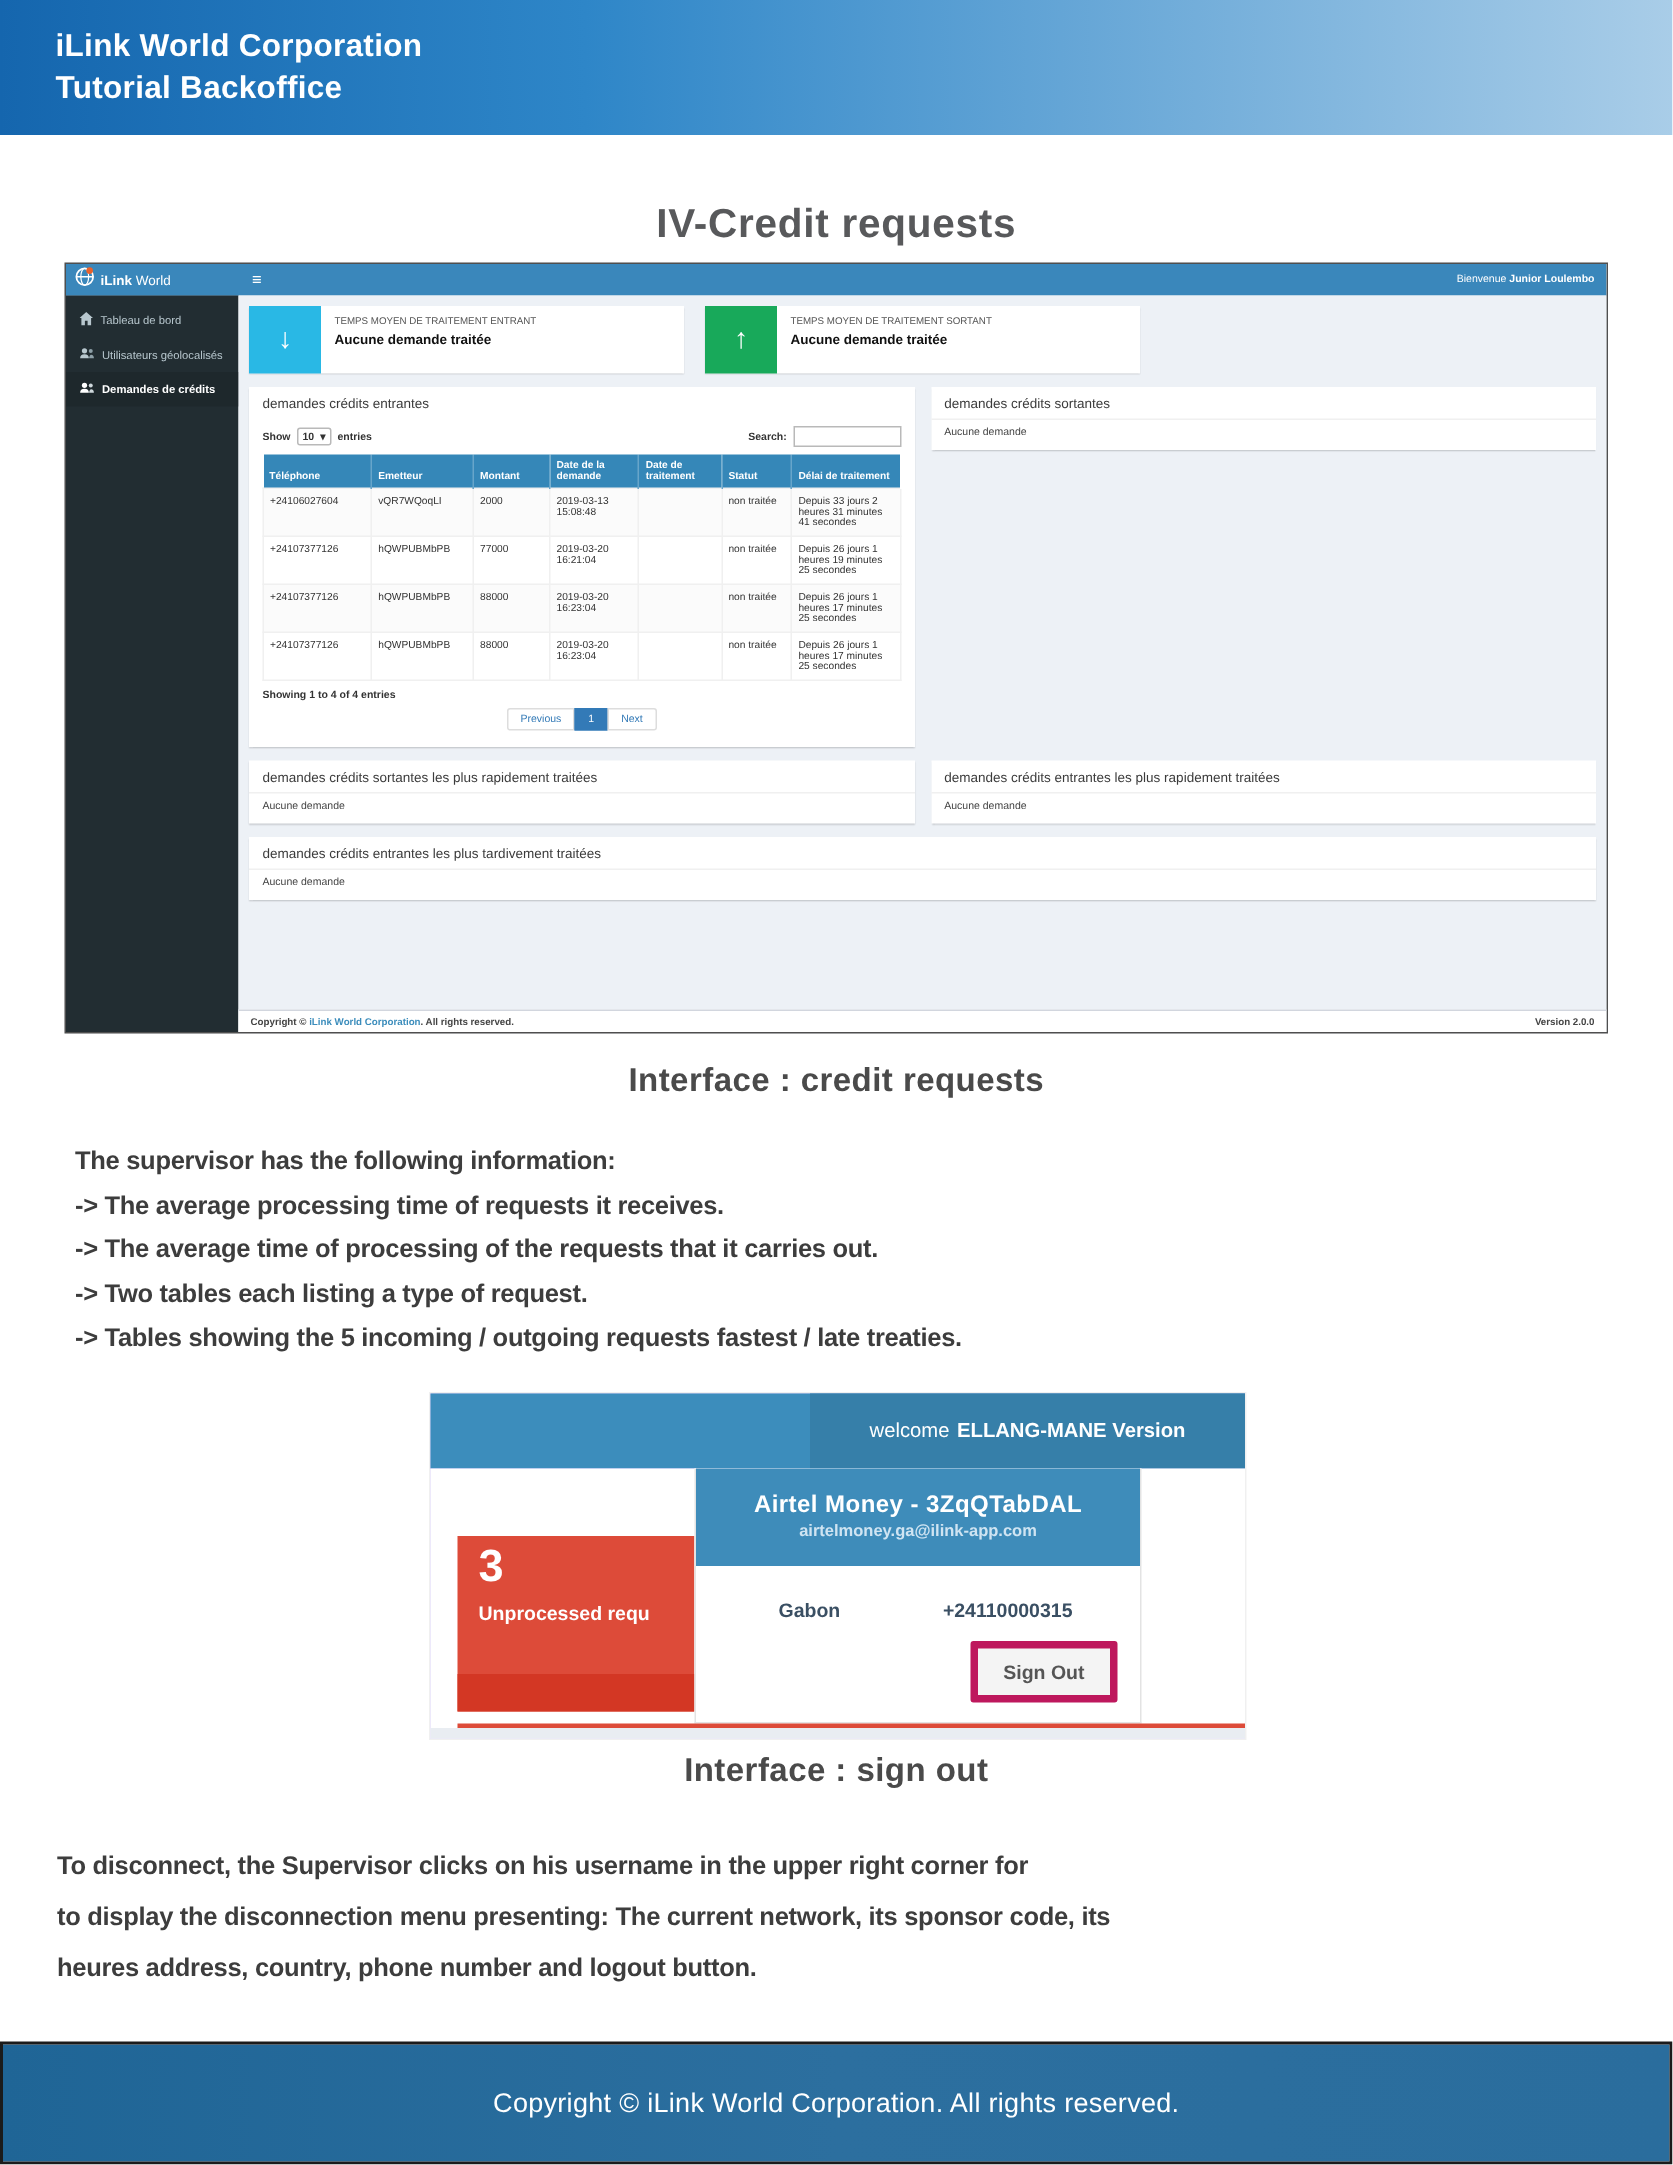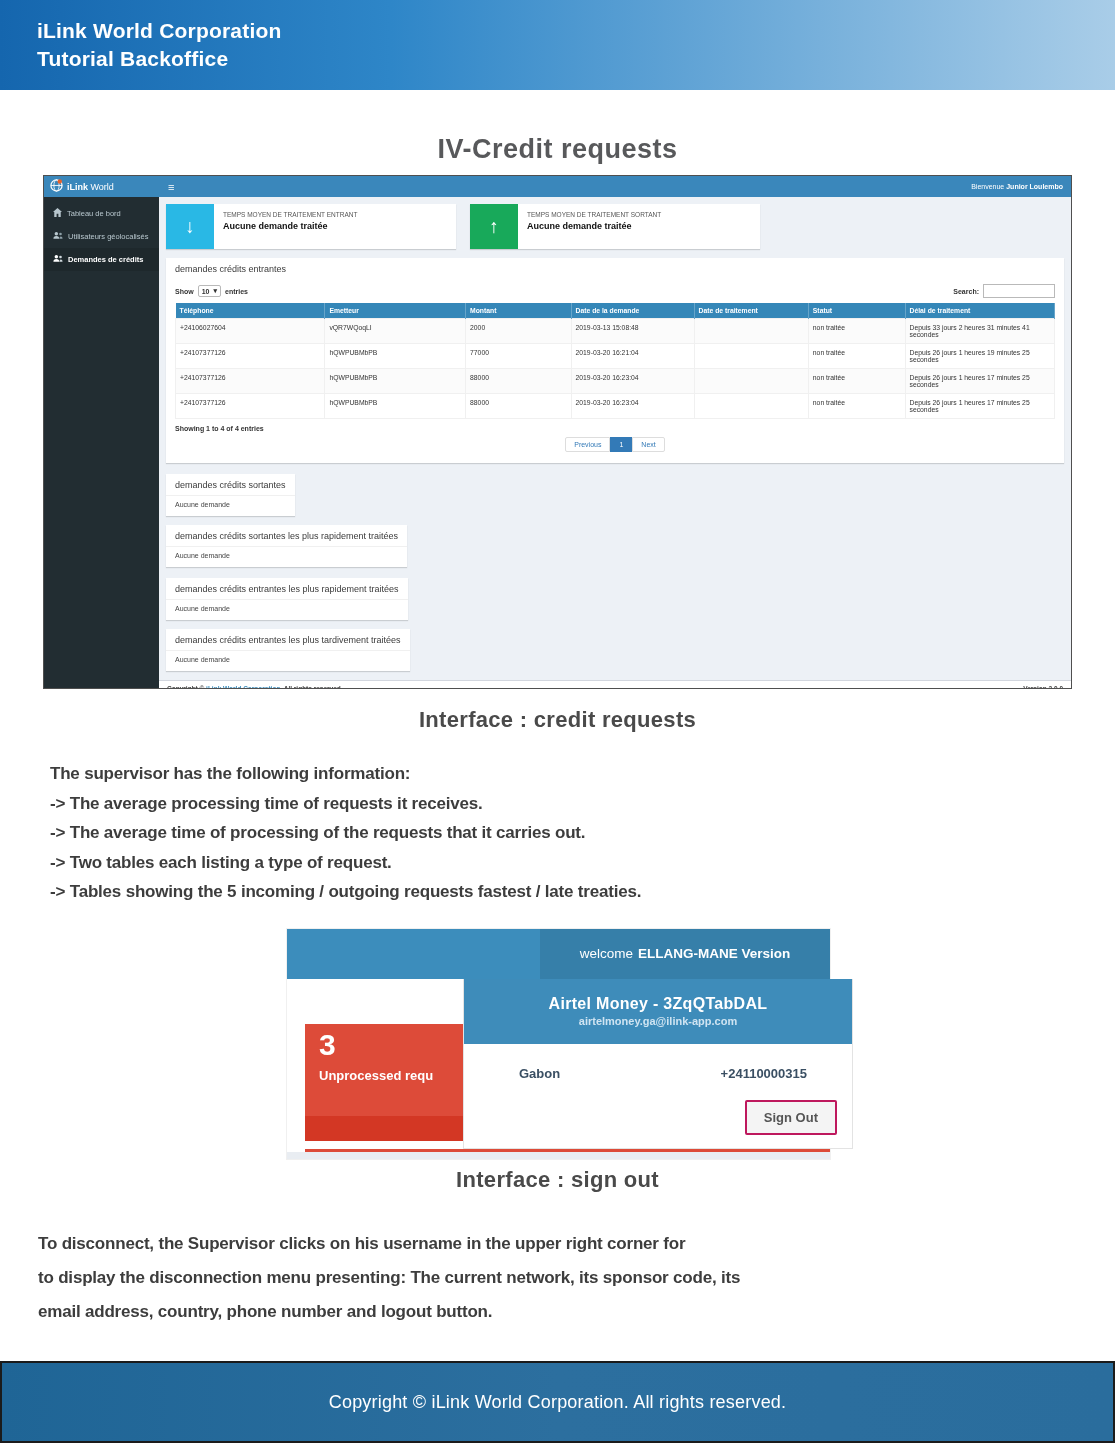--- a/index.html
+++ b/index.html
@@ -46,21 +46,21 @@
 
   .info-row { display:flex; gap:14px; margin-bottom:9px; }
   .info-box { width:290px; height:45px; background:#fff; display:flex; box-shadow:0 1px 1px rgba(0,0,0,.15); }
   .info-icon { width:48px; height:45px; display:flex; align-items:center; justify-content:center; color:#fff; font-size:19px; font-weight:bold; }
   .info-icon.cyan { background:#29b8e5; }
   .info-icon.green { background:#18a95a; }
   .info-texts { padding:7px 9px; }
   .info-title { font-size:6.5px; color:#555; }
   .info-main { font-size:9px; font-weight:bold; color:#111; margin-top:3px; }
 
-  .cols-row { display:flex; gap:11px; align-items:flex-start; margin-bottom:9px;flex-direction:column; }
+  .cols-row { display:flex; gap:11px; align-items:flex-start; margin-bottom:9px; }
   .panel { background:#fff; box-shadow:0 1px 1px rgba(0,0,0,.15); flex:1; min-width:0; }
   .panel-header { padding:6px 9px 5px; font-size:9px; color:#3b3b3b; }
   .panel-body { padding:5px 9px 8px; font-size:7px; color:#444; border-top:1px solid #f0f0f0; }
 
   .tbl-wrap { padding:2px 9px 8px; }
   .tbl-controls { display:flex; justify-content:space-between; align-items:center; font-size:7px; color:#333; margin:3px 0 5px; font-weight:bold; }
   .show-group, .search-group { display:flex; align-items:center; }
   .show-select { border:1px solid #b9b9b9; border-radius:2px; background:#fff; font-size:7px; padding:1px 3px; margin:0 4px; display:flex; align-items:center; gap:4px; color:#333; }
   .search-input { border:1px solid #b9b9b9; width:72px; height:14px; margin-left:4px; background:#fff; }
 
@@ -106,30 +106,30 @@
   .so-usermenu b { font-weight:bold; margin-left:5px; }
   .so-content { position:absolute; top:50px; left:0; right:0; bottom:0; background:#fff; }
   .so-strip { position:absolute; left:0; right:0; bottom:0; height:7px; background:#e9edf2; }
   .so-redline { position:absolute; left:18px; right:0; bottom:7px; height:3px; background:#dd4b39; }
 
   .so-redbox { position:absolute; left:18px; top:95px; width:158px; height:117px; background:#dd4b39; color:#fff; }
   .so-redbox .num { font-size:30px; font-weight:bold; margin:4px 0 0 14px; line-height:1.1; }
   .so-redbox .lbl { font-size:13px; font-weight:bold; margin:7px 0 0 14px; white-space:nowrap; overflow:hidden; }
   .so-redbox .foot { position:absolute; left:0; right:0; bottom:0; height:25px; background:#d33724; }
 
-  .so-dropdown { position:absolute; left:176px; top:50px; width:390px; height:170px; background:#fff; border:1px solid #e3e3e3; border-top:none; }
+  .so-dropdown { position:absolute; left:176px; top:50px; width:298px; height:170px; background:#fff; border:1px solid #e3e3e3; border-top:none; }
   .so-dd-header { height:65px; background:#3e8cba; display:flex; flex-direction:column; align-items:center; justify-content:center; color:#fff; }
   .so-dd-net { font-size:16px; font-weight:bold; letter-spacing:.3px; }
   .so-dd-email { font-size:11px; font-weight:bold; color:#cfe4f2; margin-top:2px; }
   .so-dd-body { position:relative; height:103px; }
   .so-dd-row { display:flex; padding:22px 45px 0 55px; color:#3a4f63; font-size:13px; font-weight:600; }
   .so-dd-row .phone { margin-left:auto; }
   .so-signout {
     position:absolute; right:15px; bottom:12px; padding:8px 17px;
-    background:#f4f4f4; border:2px solid #be185d; border-radius:2px;
+    background:#f4f4f4; border:5px solid #be185d; border-radius:2px;
     color:#555; font-size:13px; font-weight:600; cursor:pointer;
   }
 
   
   .page-footer {
     position:absolute; left:0; right:0; bottom:0; height:82px;
     background:linear-gradient(90deg,#1f6596,#2c6f9f 50%,#2a6d9d);
     border:2px solid #1b1b1b;
     display:flex; align-items:center; justify-content:center;
     color:#fff; font-size:18px; letter-spacing:.2px;
@@ -371,16 +371,16 @@
     </div>
   </div>
   <div class="so-redline"></div>
 </div>
 
 <div class="caption c2">Interface : sign out</div>
 
 <div class="para para2">
   <div>To disconnect, the Supervisor clicks on his username in the upper right corner for</div>
   <div>to display the disconnection menu presenting: The current network, its sponsor code, its</div>
-  <div>email address, country, phone number and logout button.</div>
+  <div>heures address, country, phone number and logout button.</div>
 </div>
 
 <div class="page-footer">Copyright © iLink World Corporation. All rights reserved.</div>
 
 </body></html>

